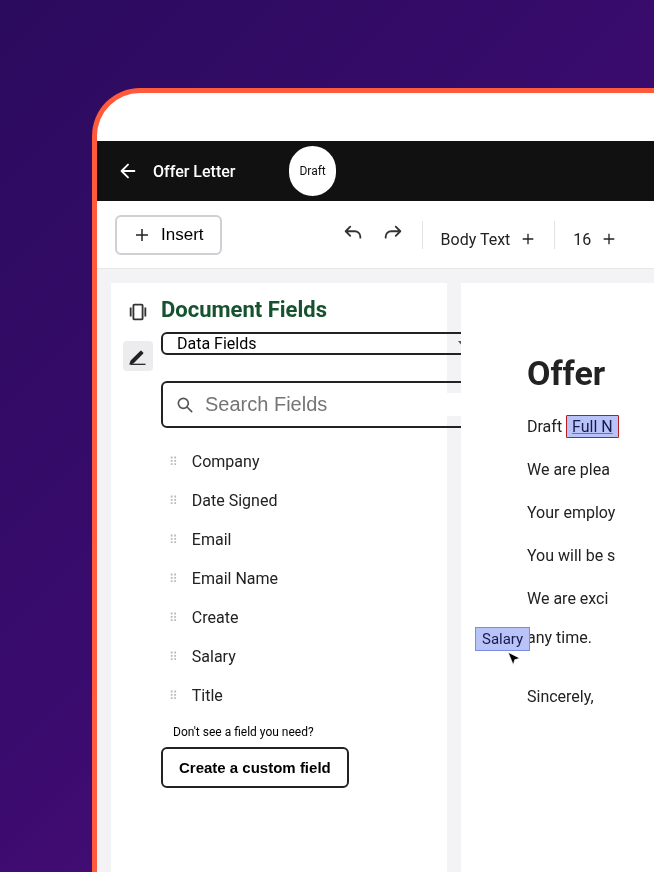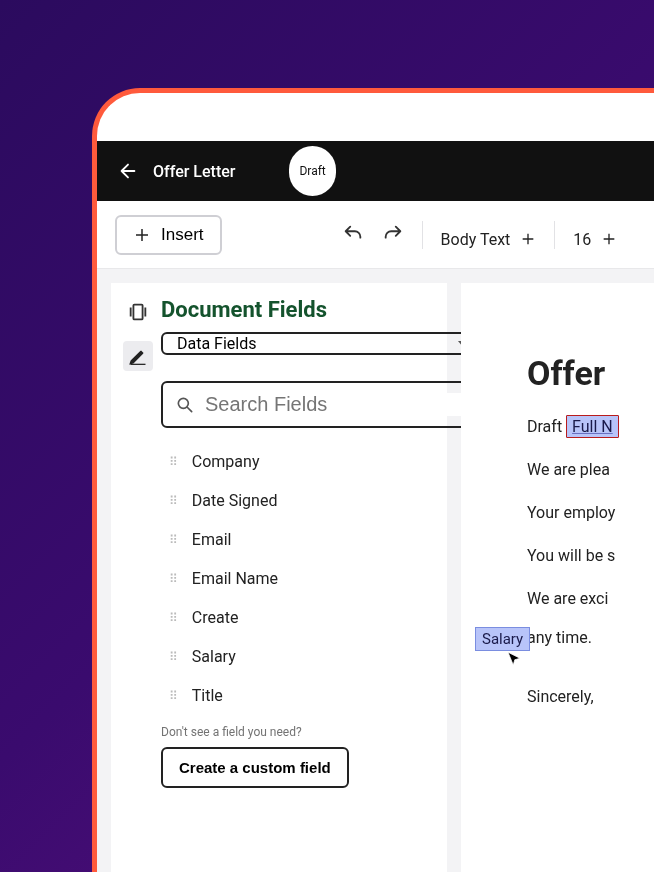--- a/index.html
+++ b/index.html
@@ -120,21 +120,21 @@
     .field-item {
       display:flex;
       align-items:center;
       gap:14px;
       padding: 10px 8px;
       font-size:16px;
       color:#222;
       cursor: grab;
     }
     .drag-handle { color:#bbb; font-size:12px; display:flex; flex-direction:column; gap:1px;}
-    .hint-text { font-size:12px; color:#737373; margin:10px 0 8px; }
+    .hint-text { font-size:12px; color:#000000; margin:10px 12px 8px; }
     .custom-field-btn {
       border:2px solid #222;
       border-radius:6px;
       padding:10px 16px;
       font-size:15px;
       font-weight:600;
       background:#fff;
       cursor:pointer;
     }
     .doc-preview {

